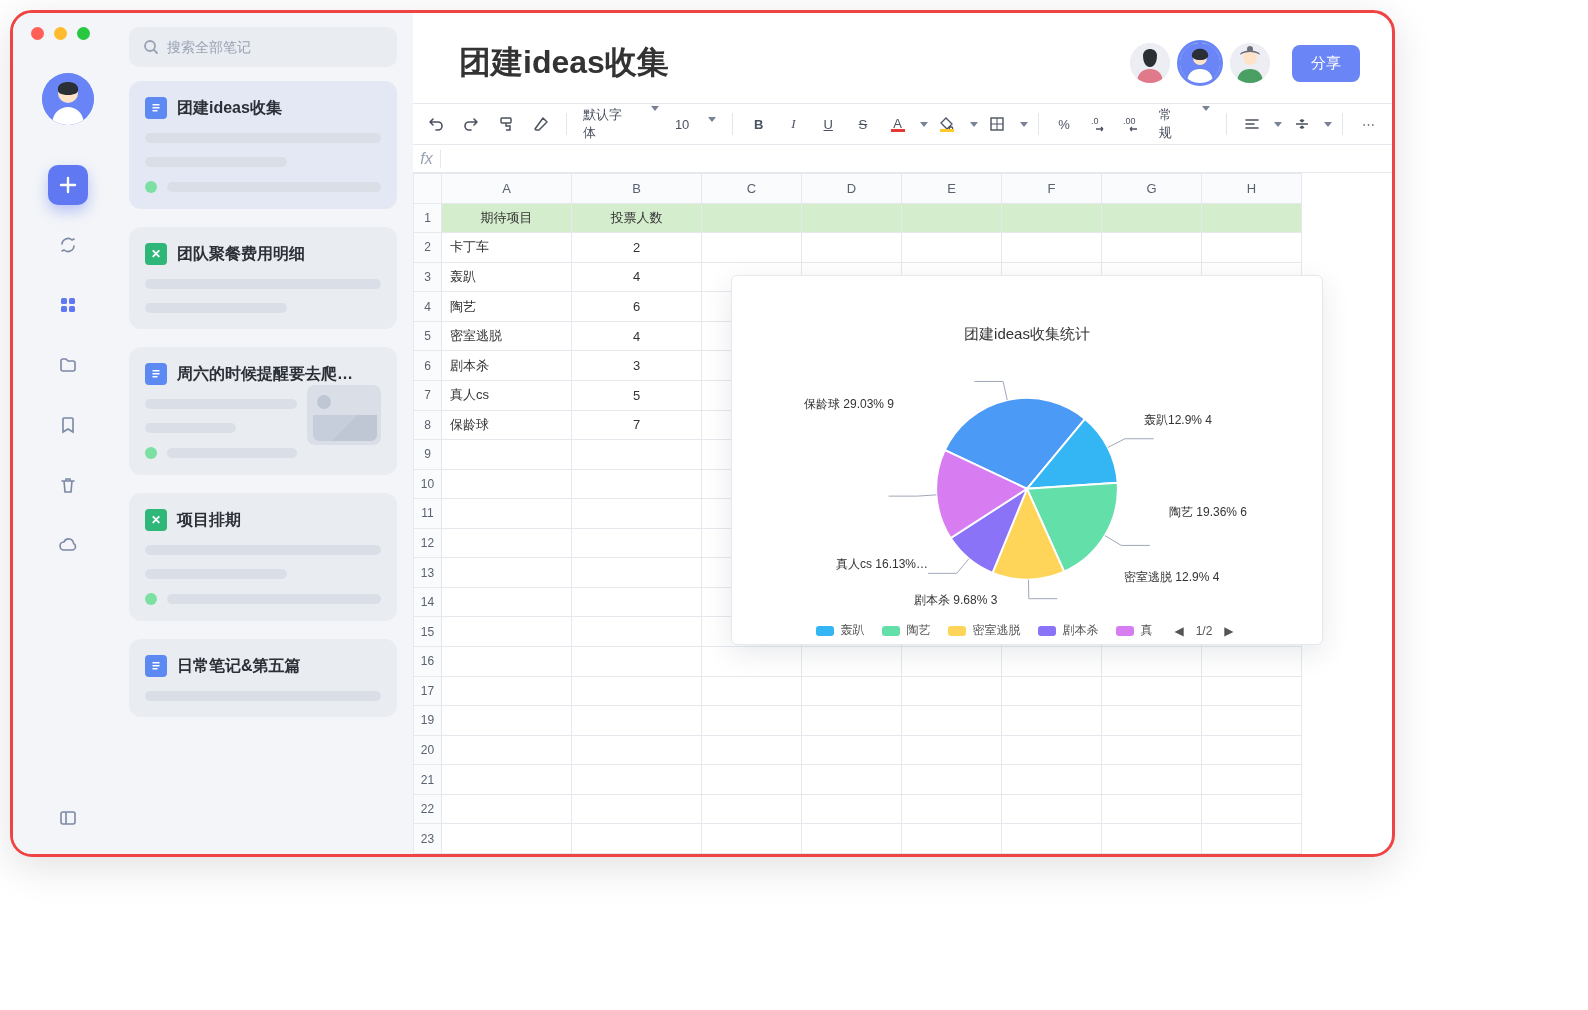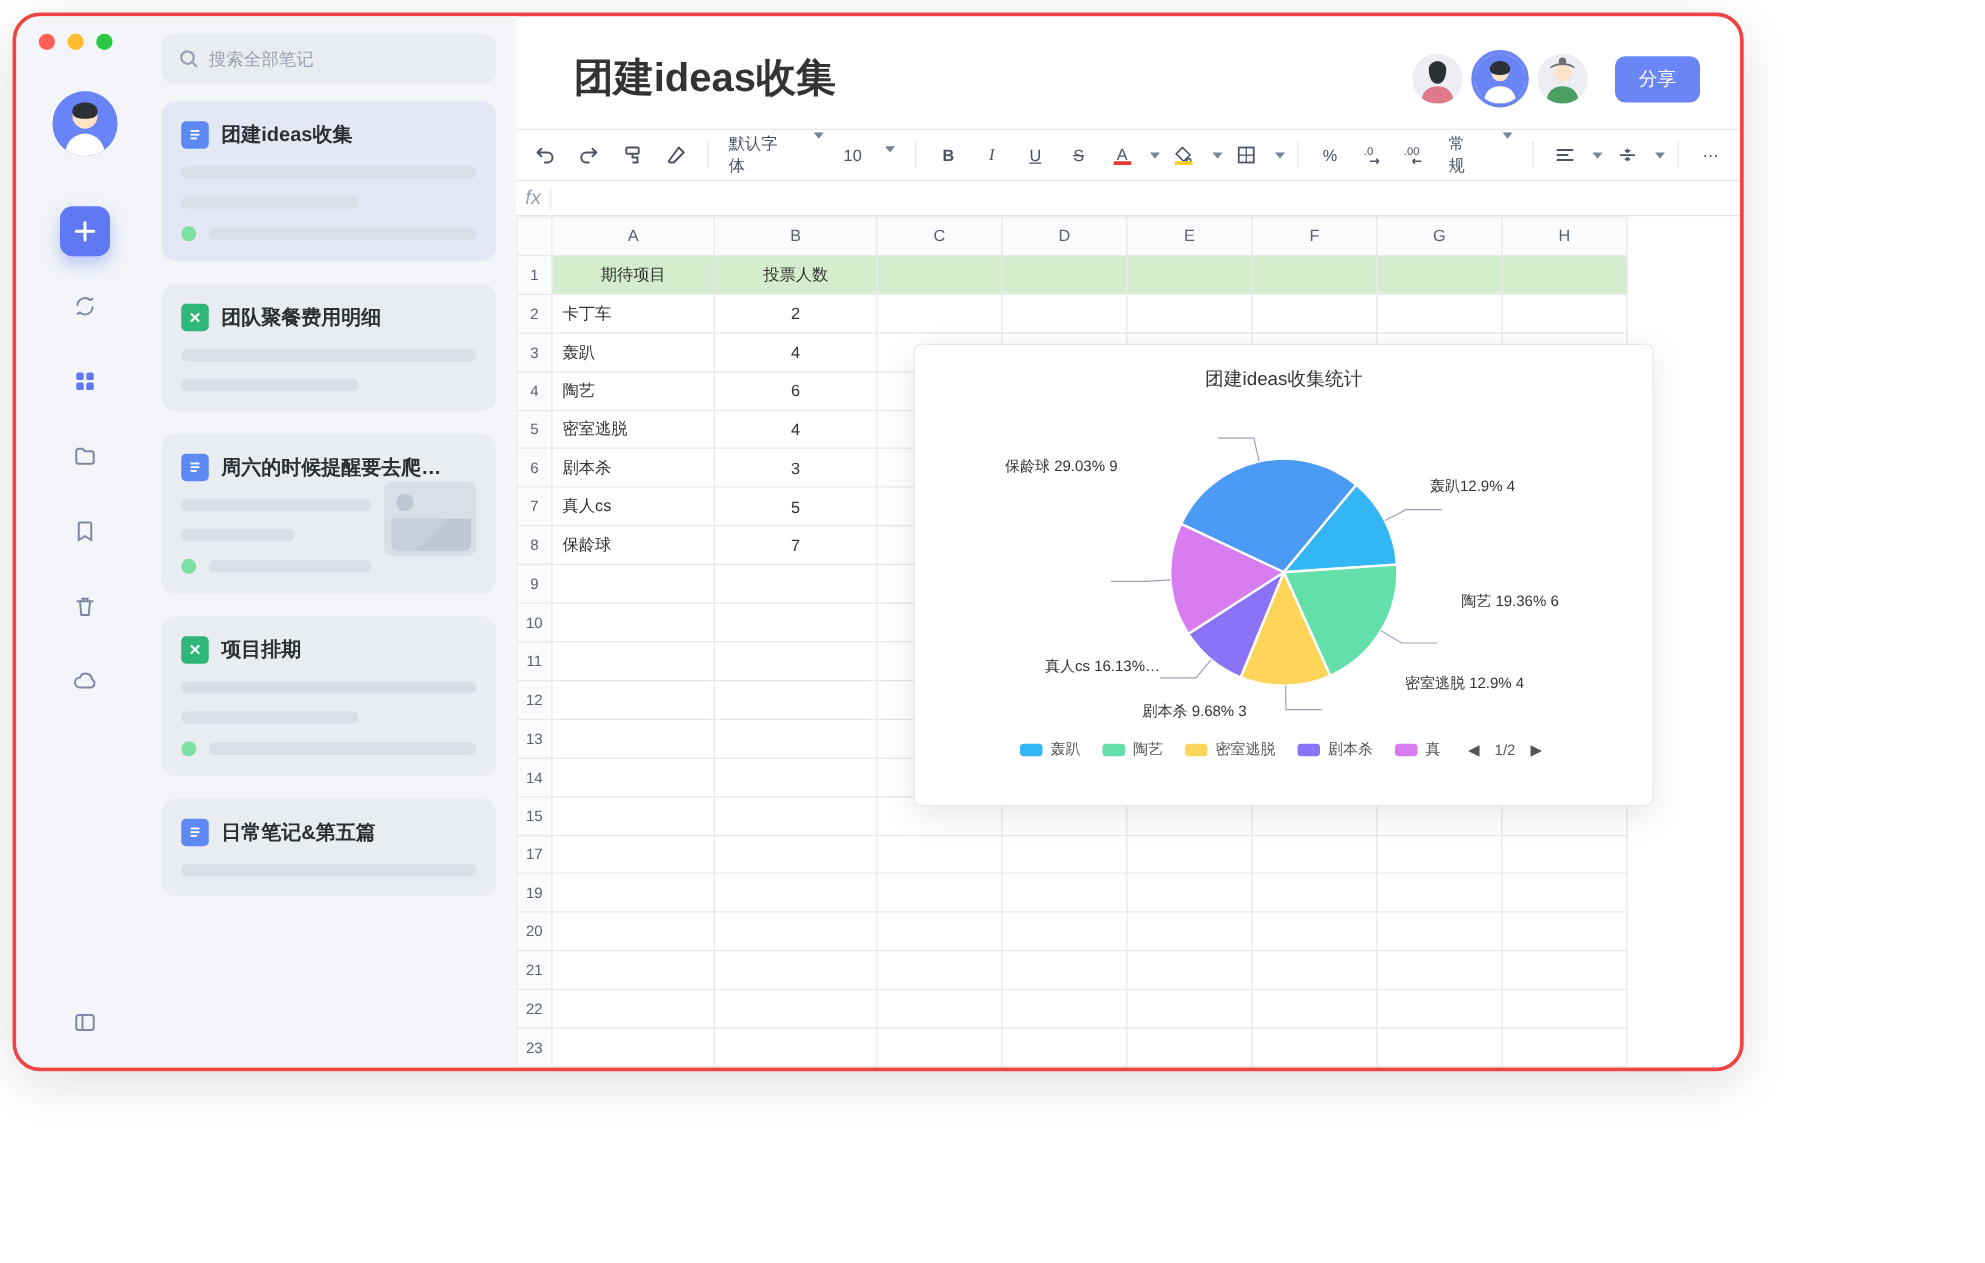--- a/index.html
+++ b/index.html
@@ -72,21 +72,21 @@
   .sheet th.corner{width:28px;background:#fafbfc;}
   .sheet th.rowh{width:28px;background:#fafbfc;font-size:12px;color:#5a6170;}
   .sheet .colA{width:130px;}
   .sheet .colB{width:130px;}
   .sheet .colrest{width:100px;}
   .sheet tr.headerrow td{background:#d4edcd;font-weight:500;}
   .sheet td.left{text-align:left;padding-left:8px;}
 
   
   .chartcard{ position:absolute; left:718px; top:262px; width:592px; height:370px; background:#fff; border:1px solid #e6e8ee;border-radius:6px; box-shadow:0 8px 28px rgba(30,40,70,.1); padding:18px 12px 10px 12px; z-index:50;}
-  .chartcard h3{text-align:center;font-size:15px;font-weight:500;margin-bottom:10px;}
+  .chartcard h3{text-align:center;font-size:15px;font-weight:500;margin-bottom:10px;margin-top:31px;}
   .pie-area{position:relative;height:260px;}
   .legend{display:flex;align-items:center;justify-content:center;gap:18px;font-size:12px;color:#555;margin-top:8px;}
   .lg{display:flex;align-items:center;gap:6px;}
   .sw{width:18px;height:10px;border-radius:3px;}
   .pager{display:flex;align-items:center;gap:8px;color:#555;font-size:12px;}
   .pager .pbtn{cursor:pointer;padding:0 4px;}
 
   .label{position:absolute;font-size:12px;color:#333;white-space:nowrap;}
 
 </style>
@@ -562,20 +562,31 @@
               <td></td>
               <td></td>
               <td></td>
               <td></td>
               <td></td>
               <td></td>
               <td></td>
               <td></td>
             </tr>
             <tr>
+              <th class="rowh">16</th>
+              <td></td>
+              <td></td>
+              <td></td>
+              <td></td>
+              <td></td>
+              <td></td>
+              <td></td>
+              <td></td>
+            </tr>
+            <tr>
               <th class="rowh">17</th>
               <td></td>
               <td></td>
               <td></td>
               <td></td>
               <td></td>
               <td></td>
               <td></td>
               <td></td>
             </tr>

